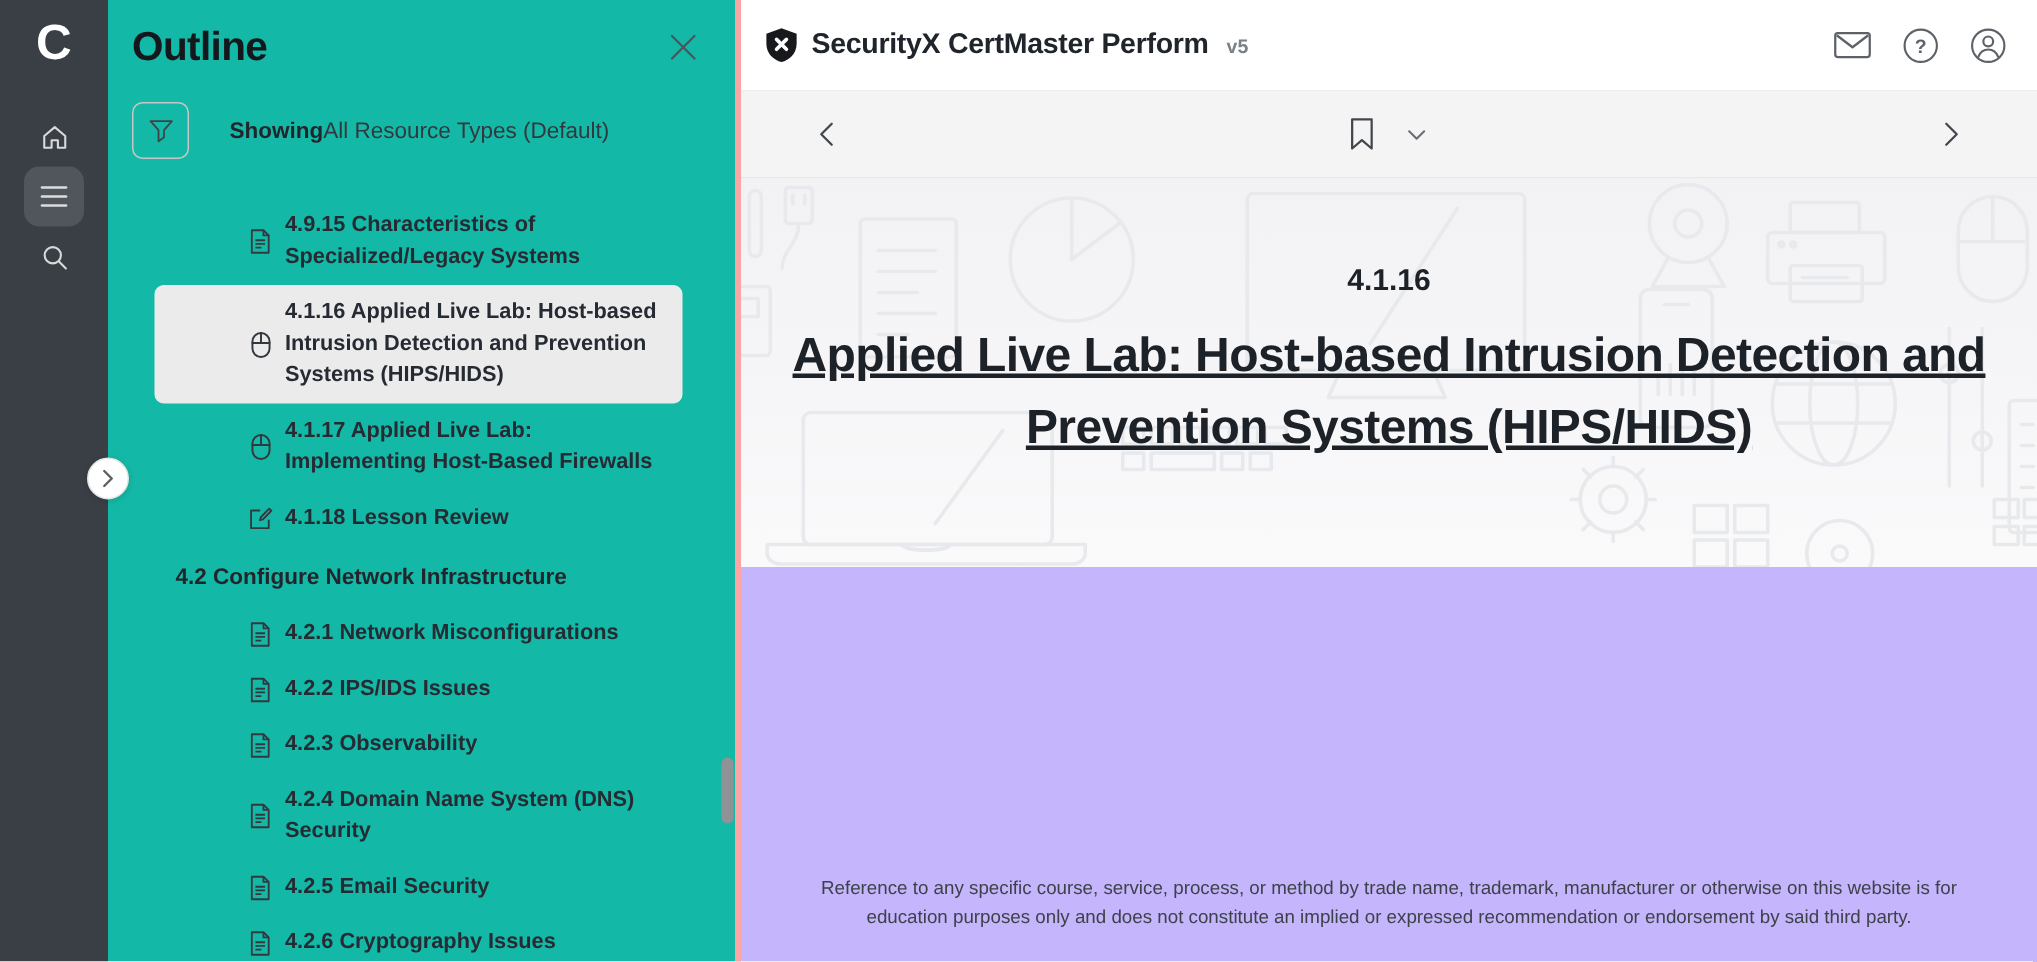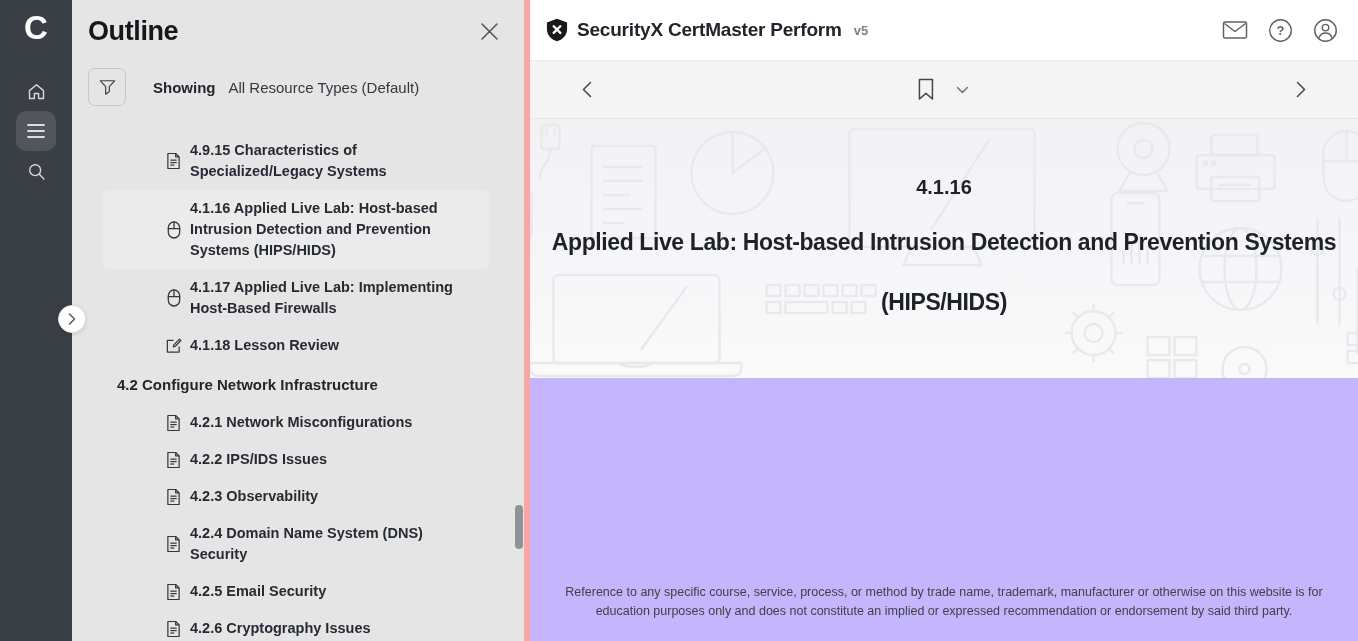--- a/index.html
+++ b/index.html
@@ -15,33 +15,33 @@
                 flex-direction:column; align-items:center; }
   .rail-btn { width:40px; height:40px; border-radius:10px; display:flex;
               align-items:center; justify-content:center; cursor:pointer; }
   .rail-btn.active { background:#51565d; }
   .expand-btn { position:absolute; left:58px; top:305px; width:28px; height:28px;
                 border-radius:50%; background:#fff; border:1px solid #e3e3e3;
                 box-shadow:0 1px 4px rgba(0,0,0,.14); display:flex; align-items:center;
                 justify-content:center; z-index:9; cursor:pointer; }
 
   
-  .outline-panel { width:458px; background:#e5e5e5; flex-shrink:0; position:relative;
-                   border-right:6px solid #fca5a5; overflow:hidden; }
+  .outline-panel { width:422px; background:#14b8a6; flex-shrink:0; position:relative;
+                   border-right:4px solid #fca5a5; overflow:hidden; }
   .outline-header { display:flex; align-items:center; justify-content:space-between;
                     padding:16px 22px 0 16px; }
   .outline-title { font-size:27px; font-weight:700; color:#14171c; letter-spacing:-.4px; }
   .close-btn { width:26px; height:26px; display:flex; align-items:center;
                justify-content:center; cursor:pointer; }
   .filter-row { display:flex; align-items:center; margin:21px 0 0 16px; }
   .filter-btn { width:38px; height:38px; border:1px solid #c6c6c6; border-radius:7px;
                 display:flex; align-items:center; justify-content:center;
                 background:transparent; cursor:pointer; }
   .showing-label { font-size:15px; font-weight:700; color:#22262c; margin-left:27px; }
-  .filter-value { font-size:15px; color:#33383f; margin-left:13px; }
+  .filter-value { font-size:15px; color:#33383f; }
 
   .outline-list { margin-top:26px; padding:0 35px 0 31px; }
   .o-row { display:flex; align-items:center; gap:8px; padding:8px 10px 8px 62px;
            border-radius:6px; cursor:pointer; }
   .o-row.selected { background:#ebebeb; }
   .o-row .o-icon { flex-shrink:0; width:17px; display:flex; justify-content:center; }
   .o-row .o-label { font-size:14.5px; font-weight:600; color:#262b33; line-height:21px; }
   .o-section { font-size:15px; font-weight:700; color:#22262c; padding:10px 0 9px 14px;
                line-height:21px; cursor:pointer; }
 
@@ -68,22 +68,22 @@
   .nav-next { margin-left:auto; margin-right:40px; }
   .bookmark-group { position:absolute; left:50%; transform:translateX(-53%);
                     display:flex; align-items:center; gap:21px; }
 
   .banner { height:259px; position:relative; overflow:hidden; flex-shrink:0;
             background:linear-gradient(180deg,#f2f2f4 0%,#f6f6f8 55%,#fafafb 100%);
             text-align:center; }
   .banner-pattern { position:absolute; inset:0; width:100%; height:100%; }
   .lesson-number { position:relative; padding-top:57px; font-size:20px; font-weight:700;
                    color:#1d2128; }
-  .lesson-title { position:relative; margin:13px auto 0; font-size:23px; font-weight:700;
-                  color:#1d2128; line-height:60px; letter-spacing:-.4px; padding:0 2px; }
+  .lesson-title { position:relative; margin:13px auto 0; font-size:32px; font-weight:700;
+                  color:#1d2128; line-height:48px; letter-spacing:-.4px; padding:0 2px;text-decoration:underline; }
 
   .content { flex:1; background:#c4b5fd; display:flex; justify-content:center; }
   .disclaimer { margin-top:205px; width:784px; text-align:center; font-size:12.5px;
                 color:#3d4248; line-height:18.5px; }
 
   svg { display:block; }
 </style>
 </head>
 <body>
 

